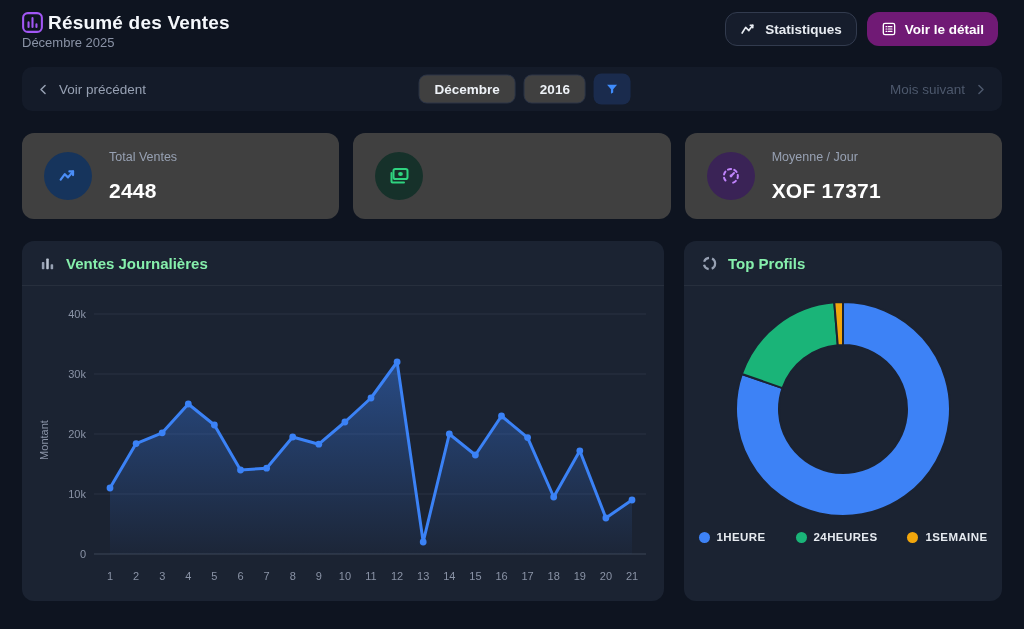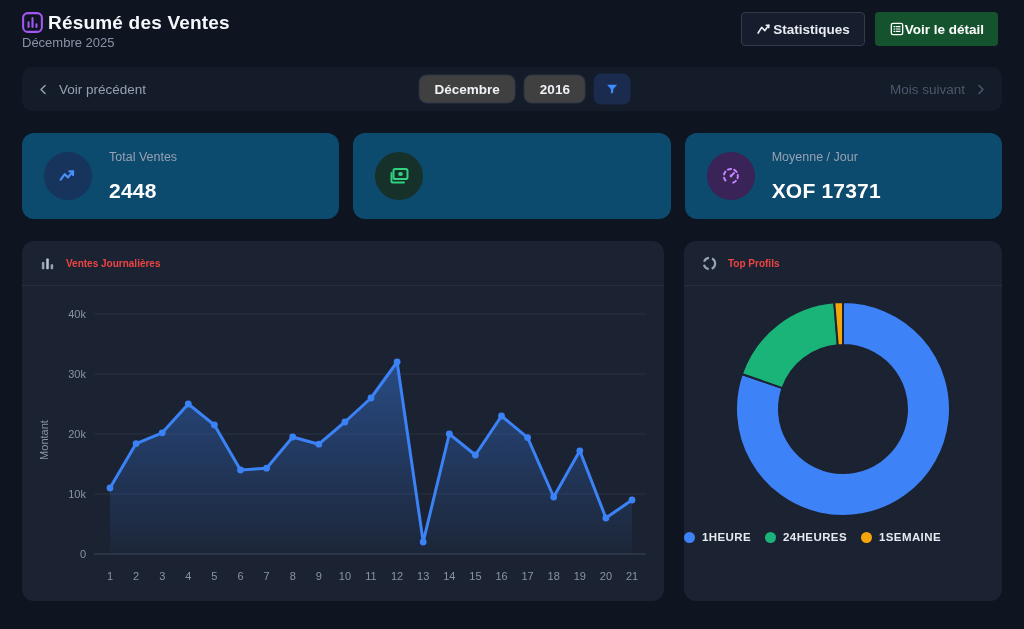--- a/index.html
+++ b/index.html
@@ -11,53 +11,53 @@
     overflow:hidden;
   }
   .page { width:1024px; height:629px; position:relative; }
 
   
   .header { display:flex; justify-content:space-between; align-items:flex-start; padding:10px 26px 0 20px; }
   .header-left .title-row { display:flex; align-items:center; gap:3px; }
   .page-title { font-size:19px; font-weight:700; letter-spacing:.2px; color:#f5f8fc; }
   .page-subtitle { font-size:13px; color:#8a93a6; margin-left:2px; }
   .header-actions { display:flex; gap:10px; margin-top:2px; }
-  .btn { display:flex; align-items:center; height:34px; padding:16px 14px; border-radius:4px; font-size:13.5px; font-weight:600; cursor:pointer; border:none; font-family:inherit; }
+  .btn { display:flex; align-items:center; gap:8px; height:34px; padding:16px 14px; border-radius:12px; font-size:13.5px; font-weight:600; cursor:pointer; border:none; font-family:inherit; }
   .btn-ghost { background:#161d2c; border:1px solid #323b4e; color:#e8ecf2; }
-  .btn-primary { background:#14532d; color:#ffffff; }
+  .btn-primary { background:#701a75; color:#ffffff; }
 
   
   .month-nav { margin:17px 22px 0; height:44px; background:#141b29; border-radius:10px; display:flex; align-items:center; justify-content:space-between; padding:0 14px; position:relative; }
   .nav-side { display:flex; align-items:center; gap:8px; font-size:13.5px; }
   .nav-prev { color:#97a1b3; cursor:pointer; }
   .nav-next { color:#4d586c; cursor:default; }
   .nav-center { position:absolute; left:50%; top:50%; transform:translate(-44%,-50%); display:flex; align-items:center; gap:8px; }
   .pill { background:#404040; border:1px solid #2c3547; border-radius:8px; padding:6px 15px; font-size:13.5px; font-weight:600; color:#eef2f7; cursor:pointer; }
   .filter-btn { width:37px; height:31px; background:#1a2b4d; border:none; border-radius:8px; display:flex; align-items:center; justify-content:center; cursor:pointer; }
 
   
   .stats-row { display:flex; gap:14px; margin:22px 22px 0; }
-  .stat-card { flex:1; height:86px; background:#0c4a6e; border-radius:12px; padding:0 22px; display:flex; align-items:center; gap:17px; }
+  .stat-card { flex:1; height:86px; background:#404040; border-radius:12px; padding:0 22px; display:flex; align-items:center; gap:17px; }
   .icon-circle { width:48px; height:48px; border-radius:50%; flex:none; display:flex; align-items:center; justify-content:center; }
   .ic-blue   { background:#16345c; }
   .ic-green  { background:#16312a; }
   .ic-purple { background:#3a2356; }
   .stat-label { font-size:12.5px; color:#97a1b3; }
   .stat-value { font-size:21px; font-weight:700; color:#ffffff; margin-top:15px; letter-spacing:.2px; }
 
   
   .charts-row { display:flex; gap:20px; margin:22px 22px 0; }
   .chart-card { background:#1b2332; border-radius:12px; height:360px; overflow:hidden; }
   .card-daily { width:642px; flex:none; }
   .card-profils { flex:1; }
   .chart-header { display:flex; align-items:center; gap:10px; height:45px; padding:0 17px; border-bottom:1px solid rgba(255,255,255,.055); }
-  .chart-title { font-size:10px; font-weight:700; color:#ef4444; }
+  .chart-title { font-size:15px; font-weight:700; color:#86efac; }
   .chart-body { padding:4px 8px 0 10px; }
   .donut-wrap { display:flex; justify-content:center; margin-top:14px; }
-  .donut-legend { display:flex; gap:14px; margin-top:13px; }
+  .donut-legend { display:flex; justify-content:center; gap:30px; margin-top:13px; }
   .legend-item { display:flex; align-items:center; gap:7px; cursor:pointer; }
   .legend-dot { width:11px; height:11px; border-radius:50%; flex:none; }
   .legend-label { font-size:11.5px; font-weight:600; color:#e6eaf0; letter-spacing:.4px; }
 
   svg text { font-family:"Liberation Sans", sans-serif; }
 </style>
 </head>
 <body>
 
 <div class="page">

